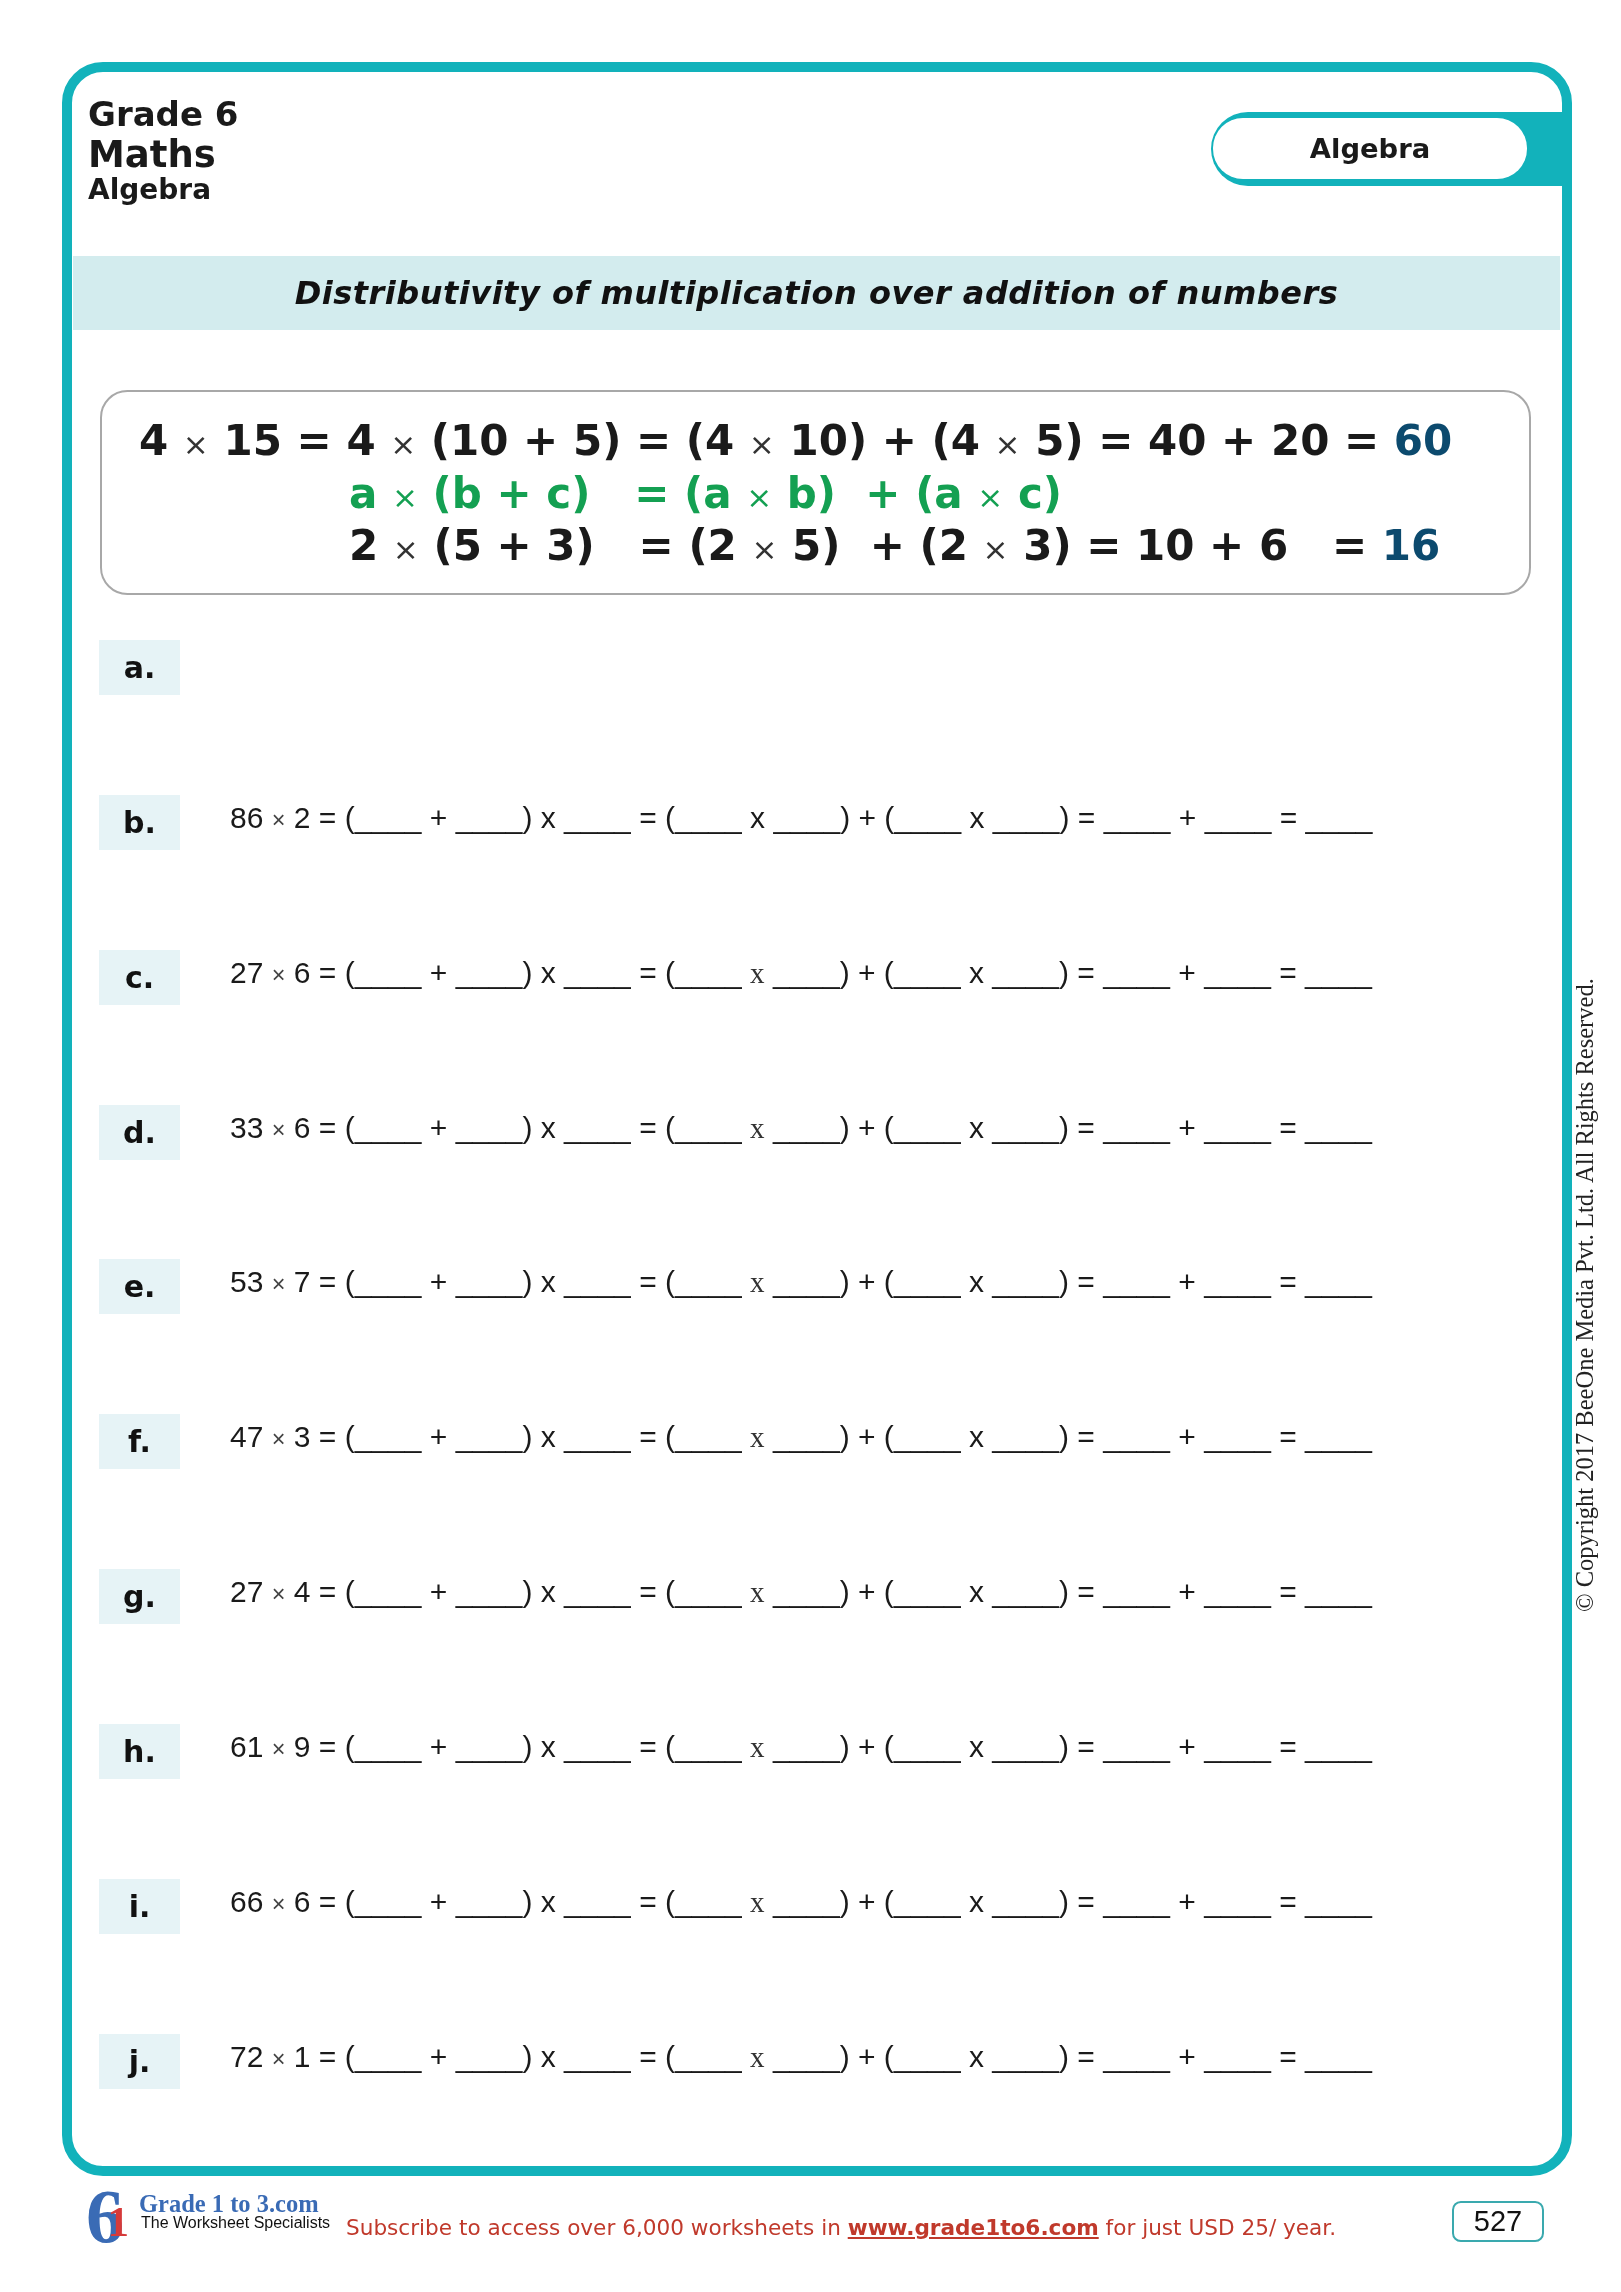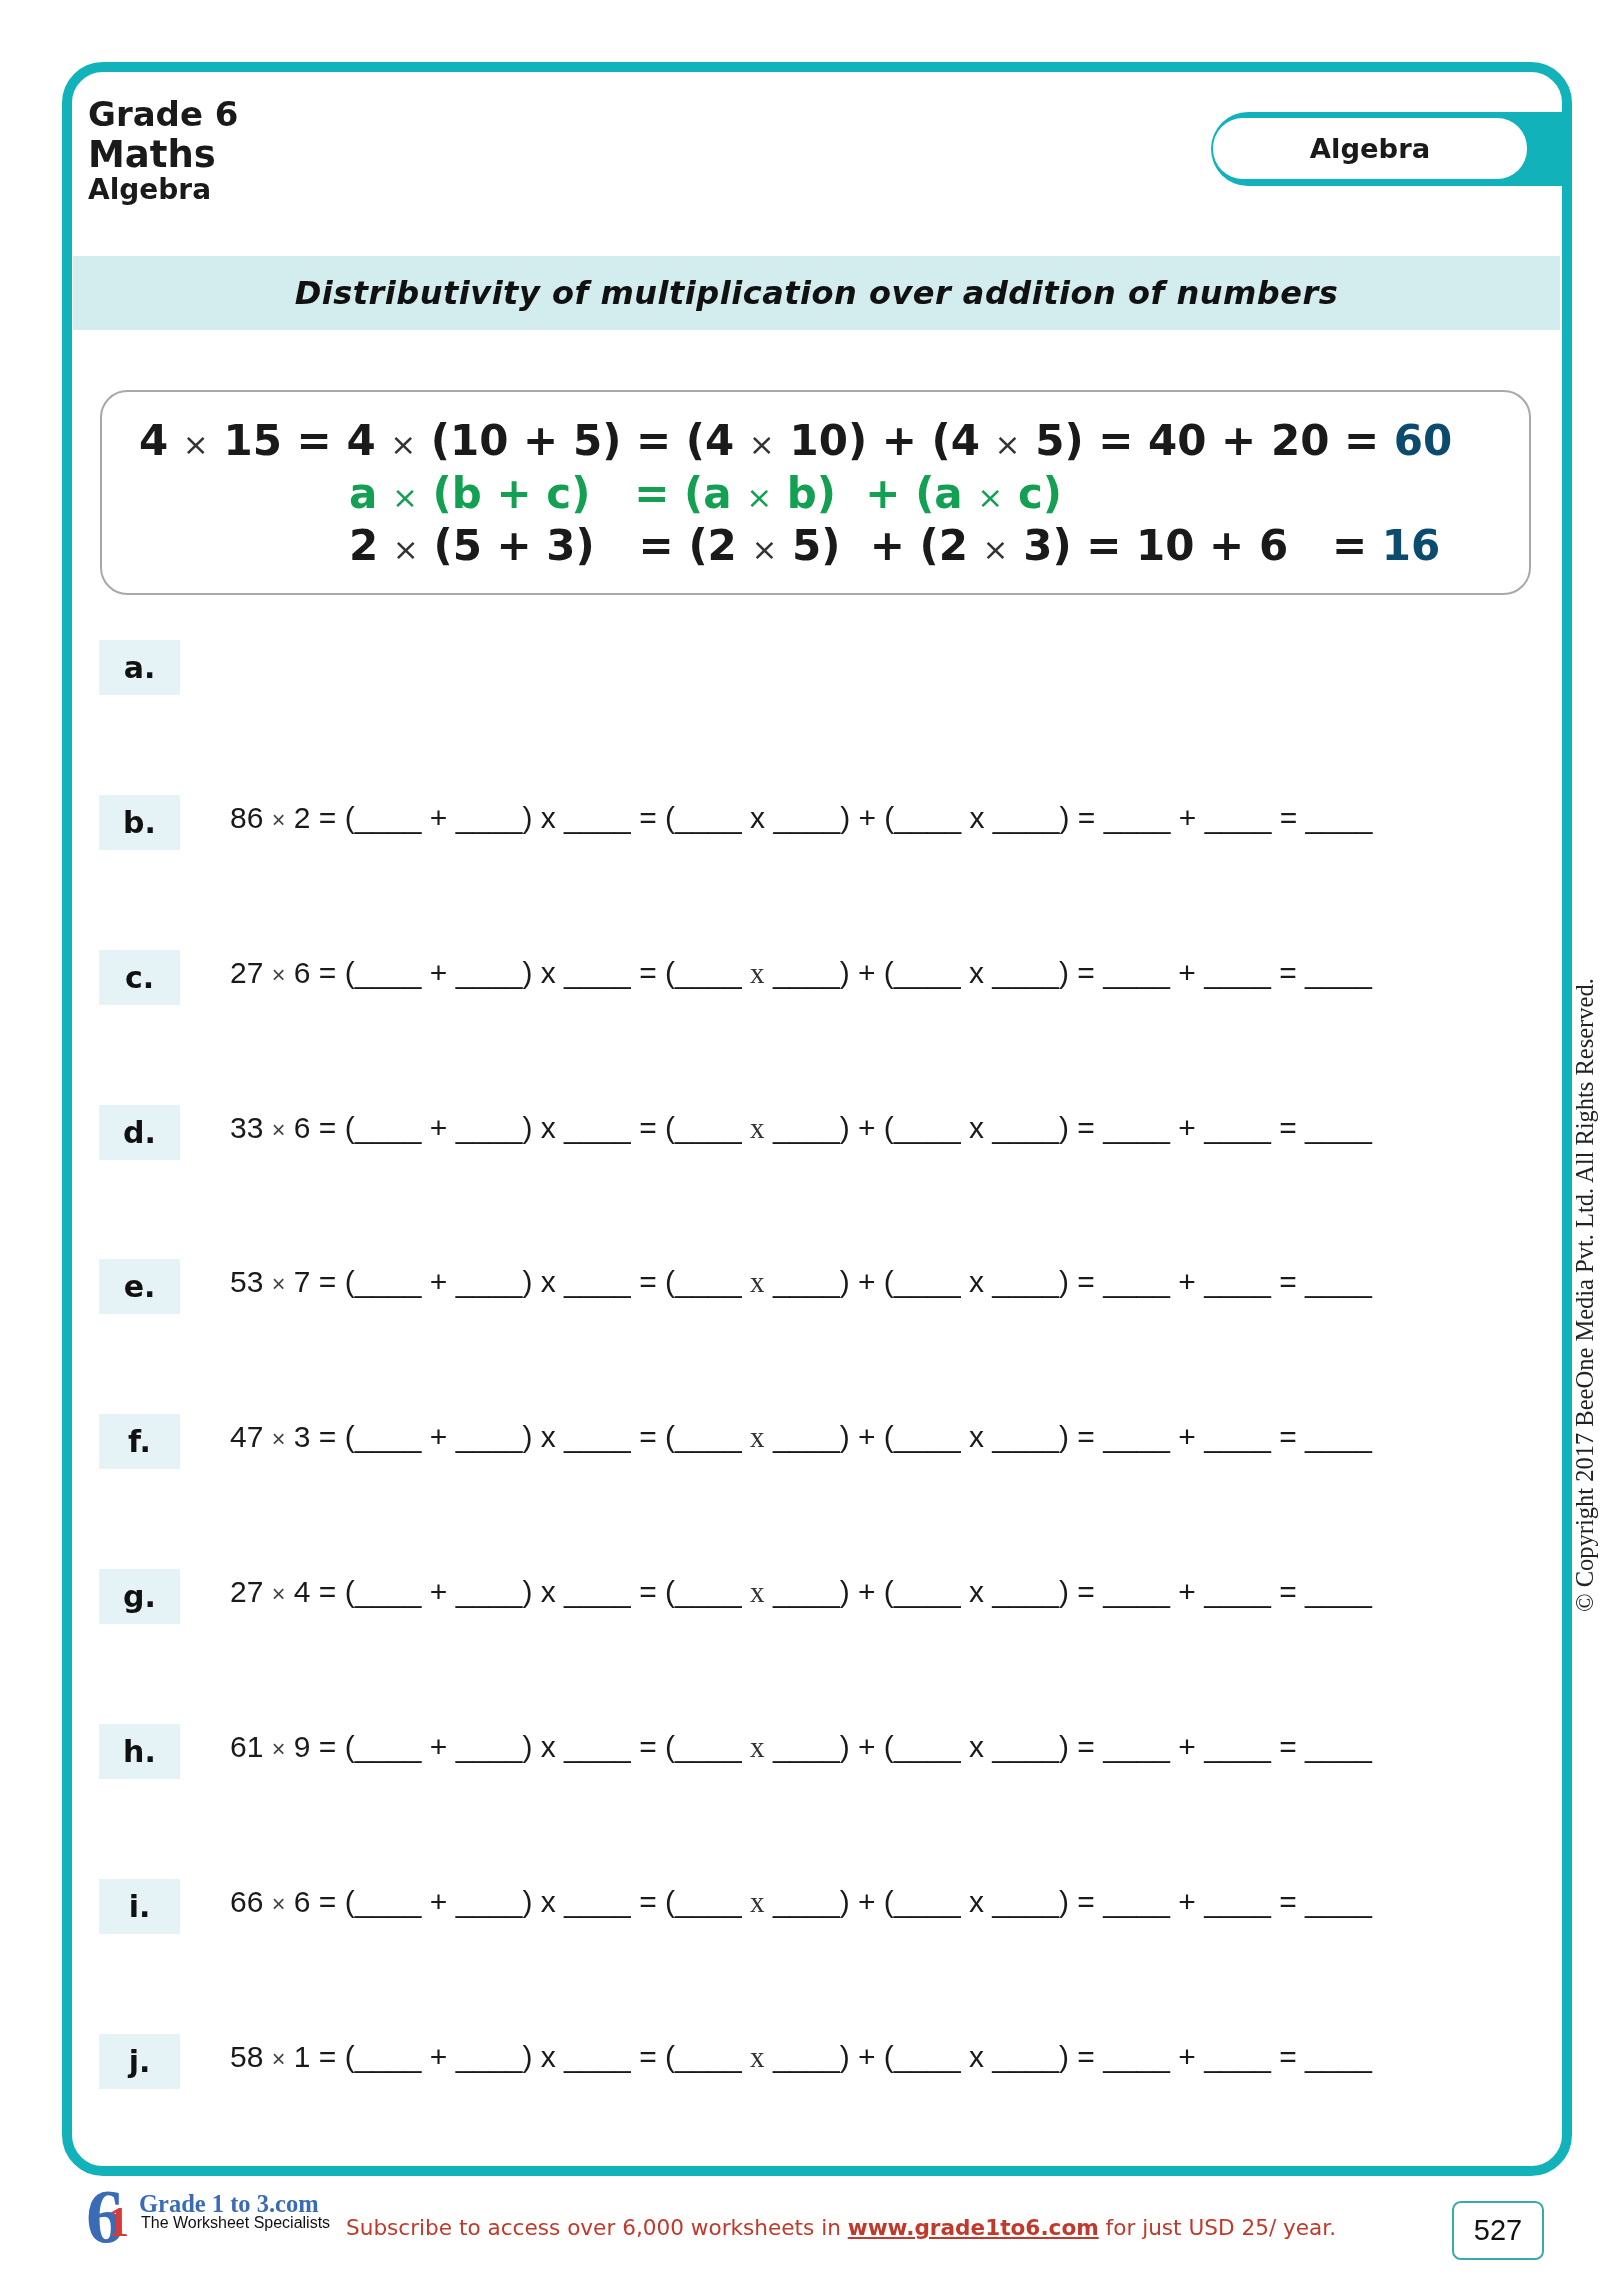--- a/index.html
+++ b/index.html
@@ -35,21 +35,21 @@
   .eq .sx { font-family:"Liberation Serif", serif; font-size:29px; color:#333; }
   .copyright { position:absolute; left:1571px; top:1612px; transform-origin:0 0; transform:rotate(-90deg);
                font-family:"Liberation Serif", serif; font-size:24.5px; color:#222; white-space:nowrap; }
   .logo { position:absolute; left:86px; top:2186px; width:235px; height:61px; }
   .logo-six { position:absolute; left:0; top:-7.8px; font-family:"Liberation Serif", serif; font-size:76px; font-weight:bold; color:#3a6bb5; line-height:1; }
   .logo-one { position:absolute; left:21.6px; top:13.7px; font-family:"Liberation Serif", serif; font-size:43px; font-weight:bold; color:#d63a3a; line-height:1; }
   .logo-name { position:absolute; left:53px; top:3.9px; font-family:"Liberation Serif", serif; font-size:24.5px; font-weight:bold; color:#3a6bb5; white-space:nowrap; }
   .logo-tag { position:absolute; left:55px; top:28px; font-family:"Liberation Sans", sans-serif; font-size:16px; color:#111; white-space:nowrap; }
   .footer-text { position:absolute; left:346px; top:2215px; font-size:21.6px; color:#c0392b; white-space:nowrap; }
   .footer-text a { color:#c0392b; font-weight:bold; text-decoration:underline; }
-  .pagebox { position:absolute; left:1452px; top:2201px; width:92px; height:59px; border:2.9px solid #3aa9ae;
+  .pagebox { position:absolute; left:1452px; top:2201px; width:92px; height:41px; border:2.9px solid #3aa9ae;
              border-radius:8.8px; box-sizing:border-box; display:flex; align-items:center; justify-content:center;
              font-family:"Liberation Sans", sans-serif; font-size:29px; color:#111; }
 </style>
 </head>
 <body>
 
 <div class="frame"></div>
 
 <div class="hdr hdr-grade">Grade 6</div>
 <div class="hdr hdr-subject">Maths</div>
@@ -100,21 +100,21 @@
     <div class="row" style="top: 1724px;">
       <div class="lbl">h.</div>
       <div class="eq"><span>61</span> <span class="tm">×</span> <span>9</span> = (<span>____</span> + <span>____</span>) x <span>____</span> = (<span>____</span> <span class="sx">x</span> <span>____</span>) + (<span>____</span> x <span>____</span>) = <span>____</span> + <span>____</span> = <span>____</span></div>
     </div>
     <div class="row" style="top: 1879px;">
       <div class="lbl">i.</div>
       <div class="eq"><span>66</span> <span class="tm">×</span> <span>6</span> = (<span>____</span> + <span>____</span>) x <span>____</span> = (<span>____</span> <span class="sx">x</span> <span>____</span>) + (<span>____</span> x <span>____</span>) = <span>____</span> + <span>____</span> = <span>____</span></div>
     </div>
     <div class="row" style="top: 2034px;">
       <div class="lbl">j.</div>
-      <div class="eq"><span>58</span> <span class="tm">×</span> <span>1</span> = (<span>____</span> + <span>____</span>) x <span>____</span> = (<span>____</span> <span class="sx">x</span> <span>____</span>) + (<span>____</span> x <span>____</span>) = <span>____</span> + <span>____</span> = <span>____</span></div>
+      <div class="eq"><span>72</span> <span class="tm">×</span> <span>1</span> = (<span>____</span> + <span>____</span>) x <span>____</span> = (<span>____</span> <span class="sx">x</span> <span>____</span>) + (<span>____</span> x <span>____</span>) = <span>____</span> + <span>____</span> = <span>____</span></div>
     </div>
   </div>
 
 <div class="copyright">© Copyright 2017 BeeOne Media Pvt. Ltd. All Rights Reserved.</div>
 
 <div class="logo">
   <span class="logo-six">6</span>
   <span class="logo-one">1</span>
   <span class="logo-name">Grade 1 to 3.com</span>
   <span class="logo-tag">The Worksheet Specialists</span>

